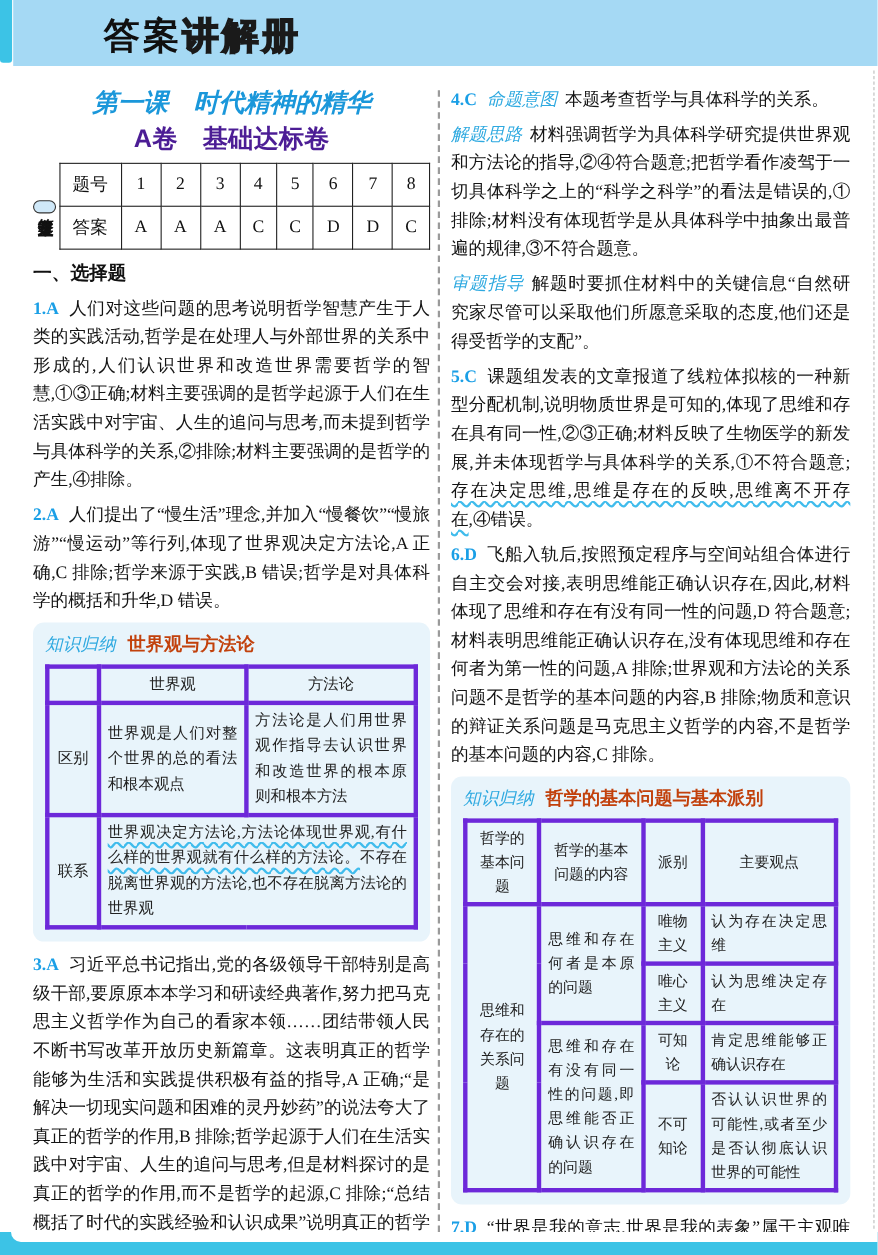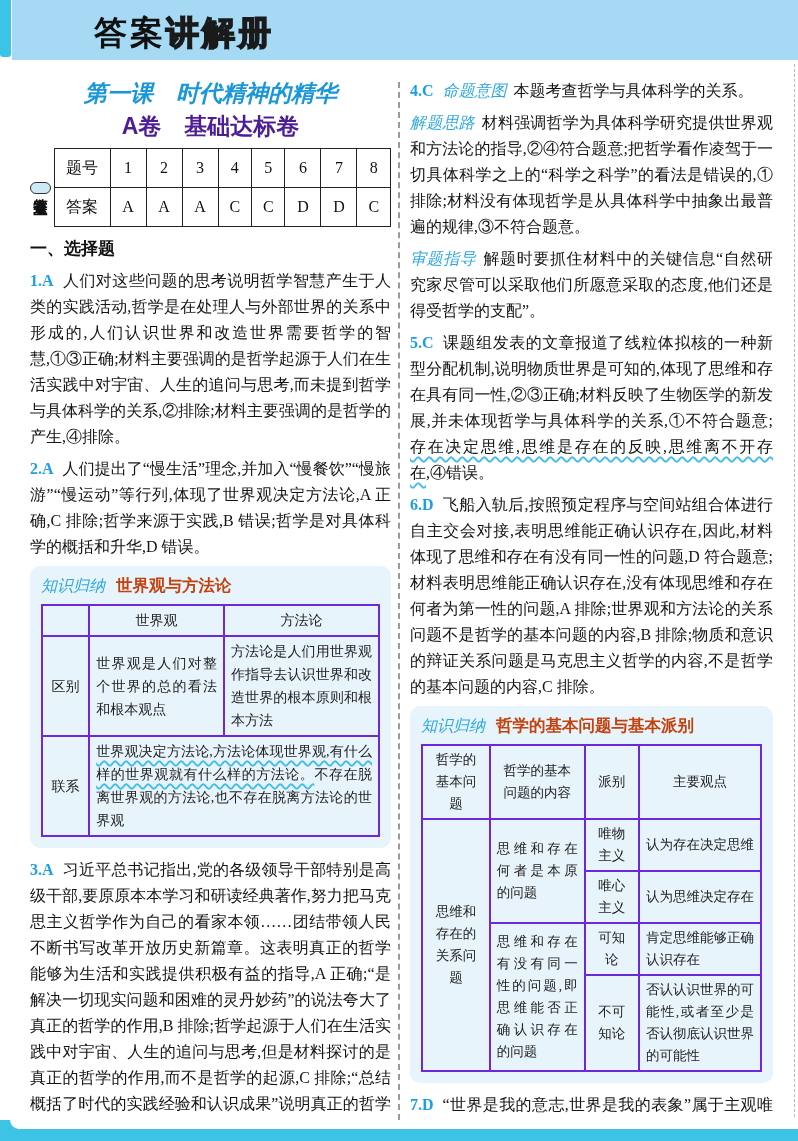--- a/index.html
+++ b/index.html
@@ -40,21 +40,21 @@
   .para { font-size:16px; line-height:26px; text-align:justify; margin-bottom:6px; }
   .qlabel { color:#1a9fe6; font-weight:bold; margin-right:9px; }
   .tag { color:#2ea9e0; font-style:italic; margin-right:7px; }
   .wavy { text-decoration-line:underline; text-decoration-style:wavy; text-decoration-color:#41bcec; text-decoration-thickness:1.5px; text-underline-offset:4px; }
   
   .kbox { background:#e8f4fb; border-radius:10px; padding:9px 11px 11px; margin:2px 0 9px; }
   .kbox-head { margin-bottom:7px; }
   .kbox-tag { color:#2ea9e0; font-style:italic; font-size:16px; margin-right:11px; }
   .kbox-title { font-family:"Liberation Sans","DejaVu Sans",sans-serif; font-weight:bold; font-size:16.5px; color:#c2410c; }
   .ktable { width:100%; border-collapse:collapse; font-size:14px; line-height:23px; color:#222; }
-  .ktable td, .ktable th { border:2px solid #6d28d9; padding:3px 6px; vertical-align:middle; font-weight:normal; }
+  .ktable td, .ktable th { border:4px solid #6d28d9; padding:3px 6px; vertical-align:middle; font-weight:normal; }
   .ktable .c-center { text-align:center; }
   .ktable .c-just { text-align:justify; }
   .ktable2 { font-size:13.5px; line-height:22px; }
   .kt-col1 { width:20%; } .kt-col2 { width:28%; } .kt-col3 { width:16%; } .kt-col4 { width:36%; }
   .kb1-col1 { width:14%; } .kb1-col2 { width:40%; } .kb1-col3 { width:46%; }
 </style>
 </head>
 <body>
 
 <div class="page">

